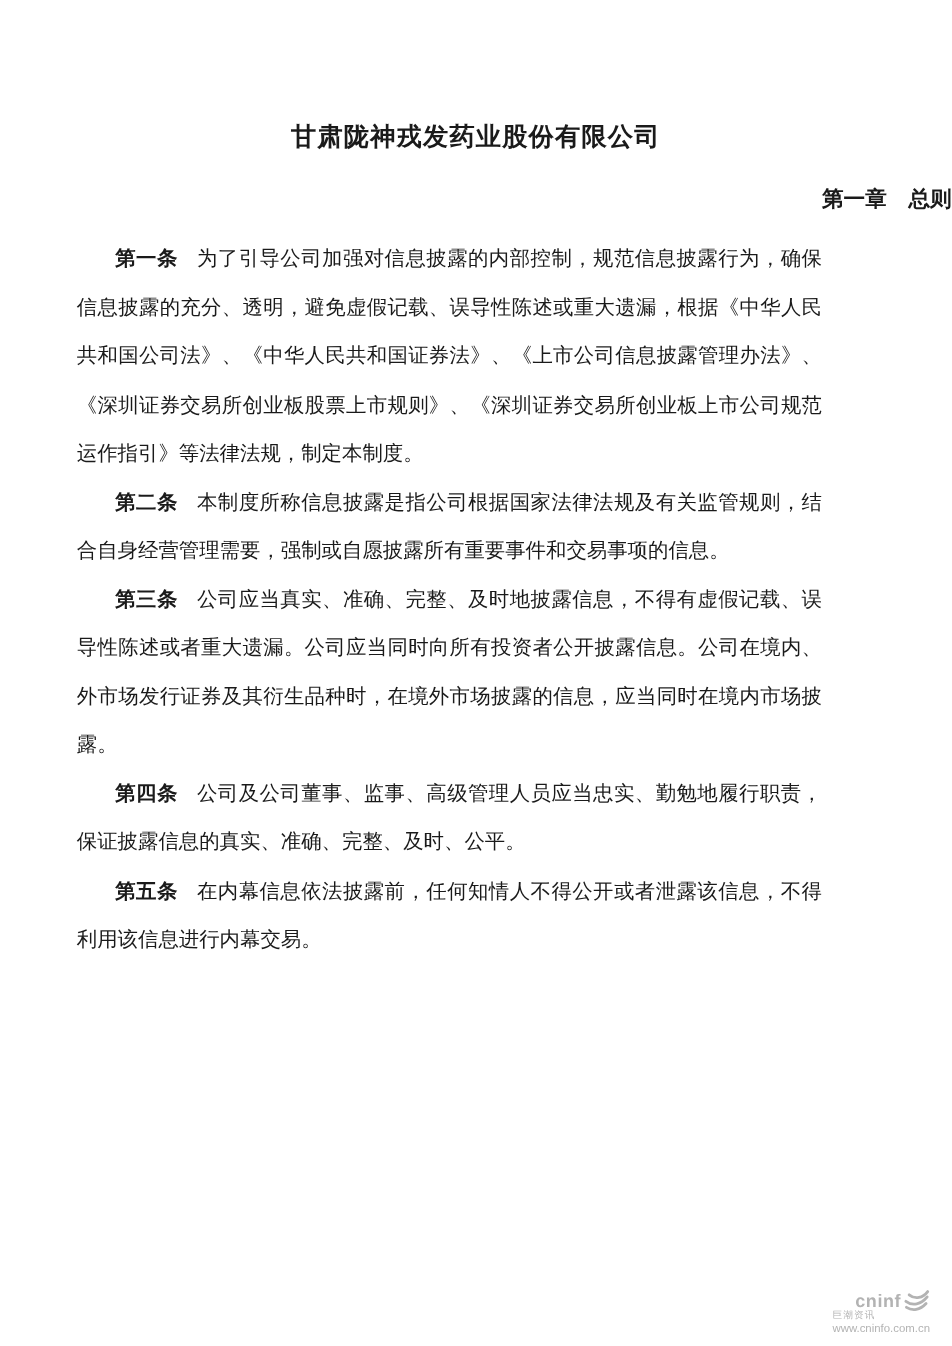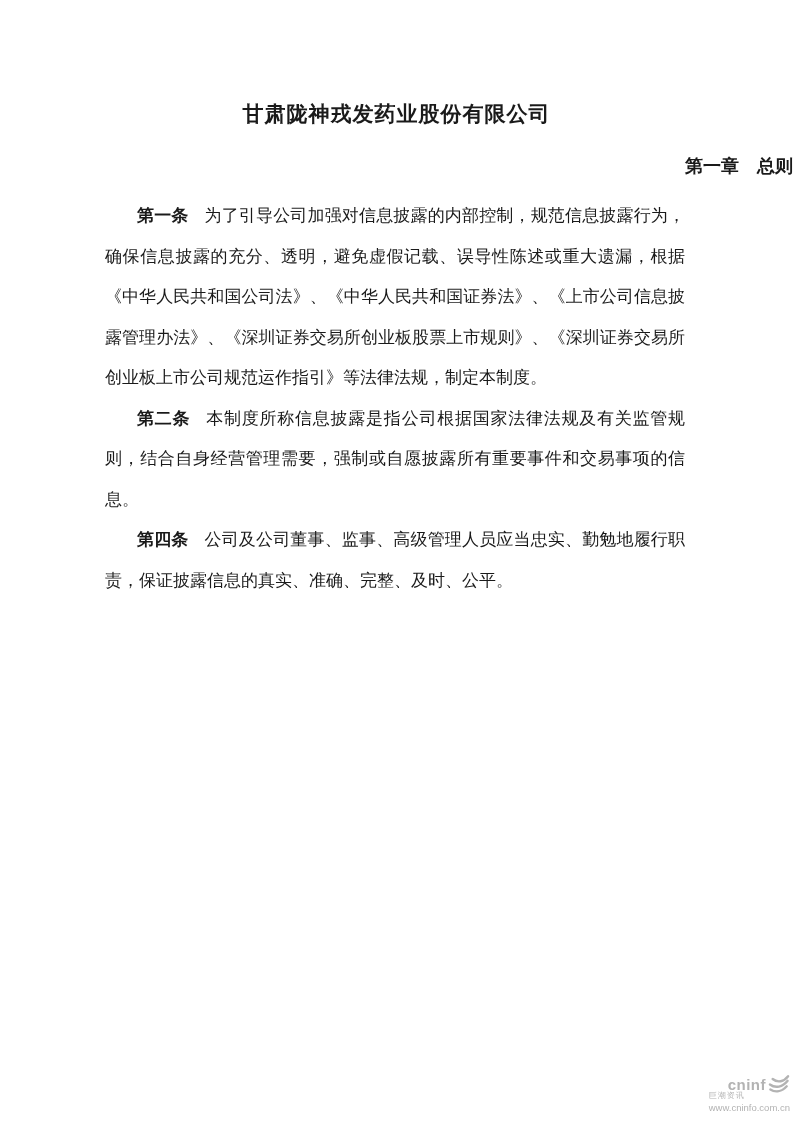--- a/index.html
+++ b/index.html
@@ -39,38 +39,38 @@
     letter-spacing: 1.5px;
   }
   .chapter {
     margin: 26px 0 0 0;
     text-align: right;
     font-size: 18px;
     font-weight: bold;
     line-height: 24px;
   }
   .body {
-    margin: 18px 108px 0 105px;
+    margin: 18px 108px 0 64px;
     font-size: 17px;
     line-height: 40.5px;
     text-align: justify;
     text-justify: inter-ideograph;
   }
   .body p {
     margin: 0;
     text-indent: 32px;
   }
   .body .lbl {
     font-weight: bold;
     margin-right: 16px;
   }
   
   .wm {
     position: absolute;
-    right: 3px;
+    right: 18px;
     bottom: 9px;
     color: var(--watermark, #b3b3b3);
     font-family: "Liberation Sans", "DejaVu Sans", sans-serif;
     user-select: none;
   }
   .wm-row1 {
     display: flex;
     align-items: center;
     justify-content: flex-end;
   }
@@ -106,21 +106,23 @@
 <body>
 
 <div class="page">
 
   <h1 class="title1">甘肃陇神戎发药业股份有限公司</h1>
   <h3 class="chapter">第一章　总则</h3>
 
   <div class="body">
     <p><span class="lbl">第一条</span><span>为了引导公司加强对信息披露的内部控制，规范信息披露行为，确保信息披露的充分、透明，避免虚假记载、误导性陈述或重大遗漏，根据《中华人民共和国公司法》、《中华人民共和国证券法》、《上市公司信息披露管理办法》、《深圳证券交易所创业板股票上市规则》、《深圳证券交易所创业板上市公司规范运作指引》等法律法规，制定本制度。</span></p>
     <p><span class="lbl">第二条</span><span>本制度所称信息披露是指公司根据国家法律法规及有关监管规则，结合自身经营管理需要，强制或自愿披露所有重要事件和交易事项的信息。</span></p>
+    <p><span class="lbl">第三条</span><span>公司应当真实、准确、完整、及时地披露信息，不得有虚假记载、误导性陈述或者重大遗漏。公司应当同时向所有投资者公开披露信息。公司在境内、外市场发行证券及其衍生品种时，在境外市场披露的信息，应当同时在境内市场披露。</span></p>
     <p><span class="lbl">第四条</span><span>公司及公司董事、监事、高级管理人员应当忠实、勤勉地履行职责，保证披露信息的真实、准确、完整、及时、公平。</span></p>
+    <p><span class="lbl">第五条</span><span>在内幕信息依法披露前，任何知情人不得公开或者泄露该信息，不得利用该信息进行内幕交易。</span></p>
   </div>
 
   <div class="wm">
     <div class="wm-row1">
       <span class="wm-brand">cninf</span>
       <span class="wm-icon">
         <svg width="22" height="20" viewBox="0 0 24 22" fill="none" stroke="#b3b3b3" stroke-width="2.6" stroke-linecap="round">
           <path d="M2.5,17 C8,20.5 15,19.5 20.5,13.5"></path>
           <path d="M2,11.5 C8,16 16,14.5 21.5,7.5"></path>
           <path d="M5,5.5 C10.5,10 17.5,8.5 22,2.5"></path>

